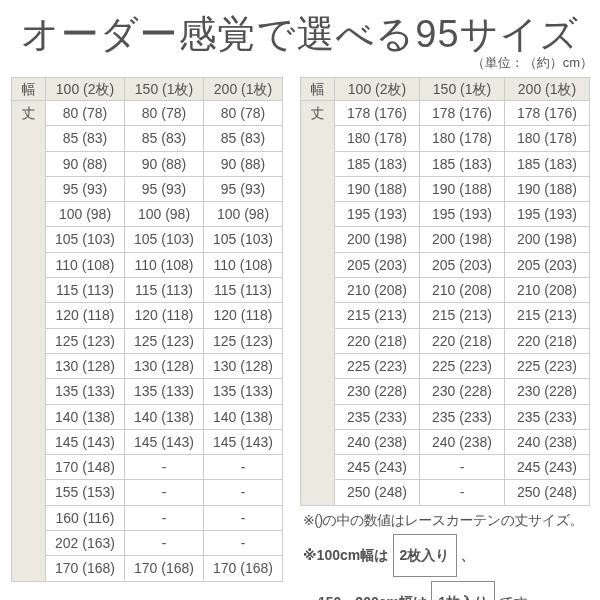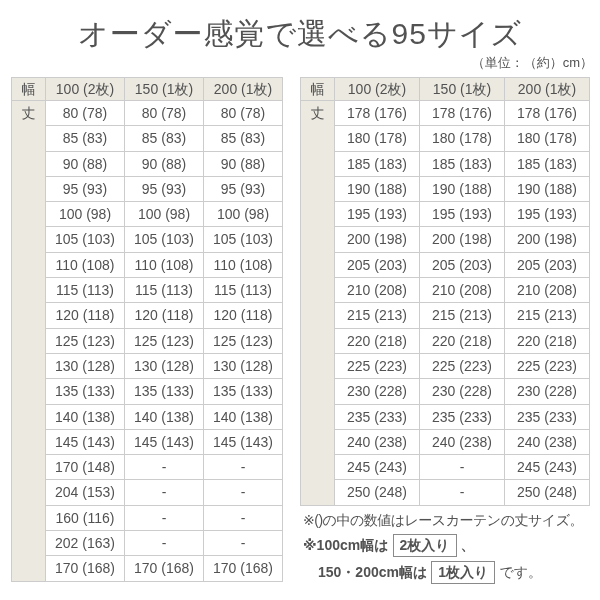--- a/index.html
+++ b/index.html
@@ -11,21 +11,21 @@
   *{box-sizing:border-box;}
   html,body{margin:0;padding:0;}
   body{
     width:600px;height:600px;overflow:hidden;background:#ffffff;
     font-family:"Liberation Sans","DejaVu Sans",sans-serif;
     color:var(--text);
   }
   .title{
     margin-top:16px;
     text-align:center;
-    font-size:30px;
+    font-size:38px;
     font-weight:500;
     letter-spacing:1px;
     color:var(--text);
     line-height:36px;
   }
   .unit{
     text-align:right;
     font-size:13px;
     margin:2px 7px 0 0;
     padding-left:24px;
@@ -68,21 +68,21 @@
     font-size:14px;
     line-height:20px;
   }
   .note{margin-top:4px;white-space:nowrap;}
   .note-tight{letter-spacing:-0.5px;}
   .bold{font-weight:bold;}
   .indent{margin-left:15px;}
   .badge{
     display:inline-block;
     border:1px solid var(--badge-border);
-    padding:1px 6px;
+    padding:11px 6px;
     margin:0 4px;
     line-height:19px;
   }
   .regular{font-weight:normal;}
 </style>
 </head>
 <body>
 
 <div class="page">
   <div class="title">オーダー感覚で選べる95サイズ</div>
@@ -170,21 +170,21 @@
               <td>145 (143)</td>
               <td>145 (143)</td>
               <td>145 (143)</td>
             </tr>
             <tr>
               <td>170 (148)</td>
               <td>-</td>
               <td>-</td>
             </tr>
             <tr>
-              <td>204 (153)</td>
+              <td>155 (153)</td>
               <td>-</td>
               <td>-</td>
             </tr>
             <tr>
               <td>160 (116)</td>
               <td>-</td>
               <td>-</td>
             </tr>
             <tr>
               <td>202 (163)</td>

